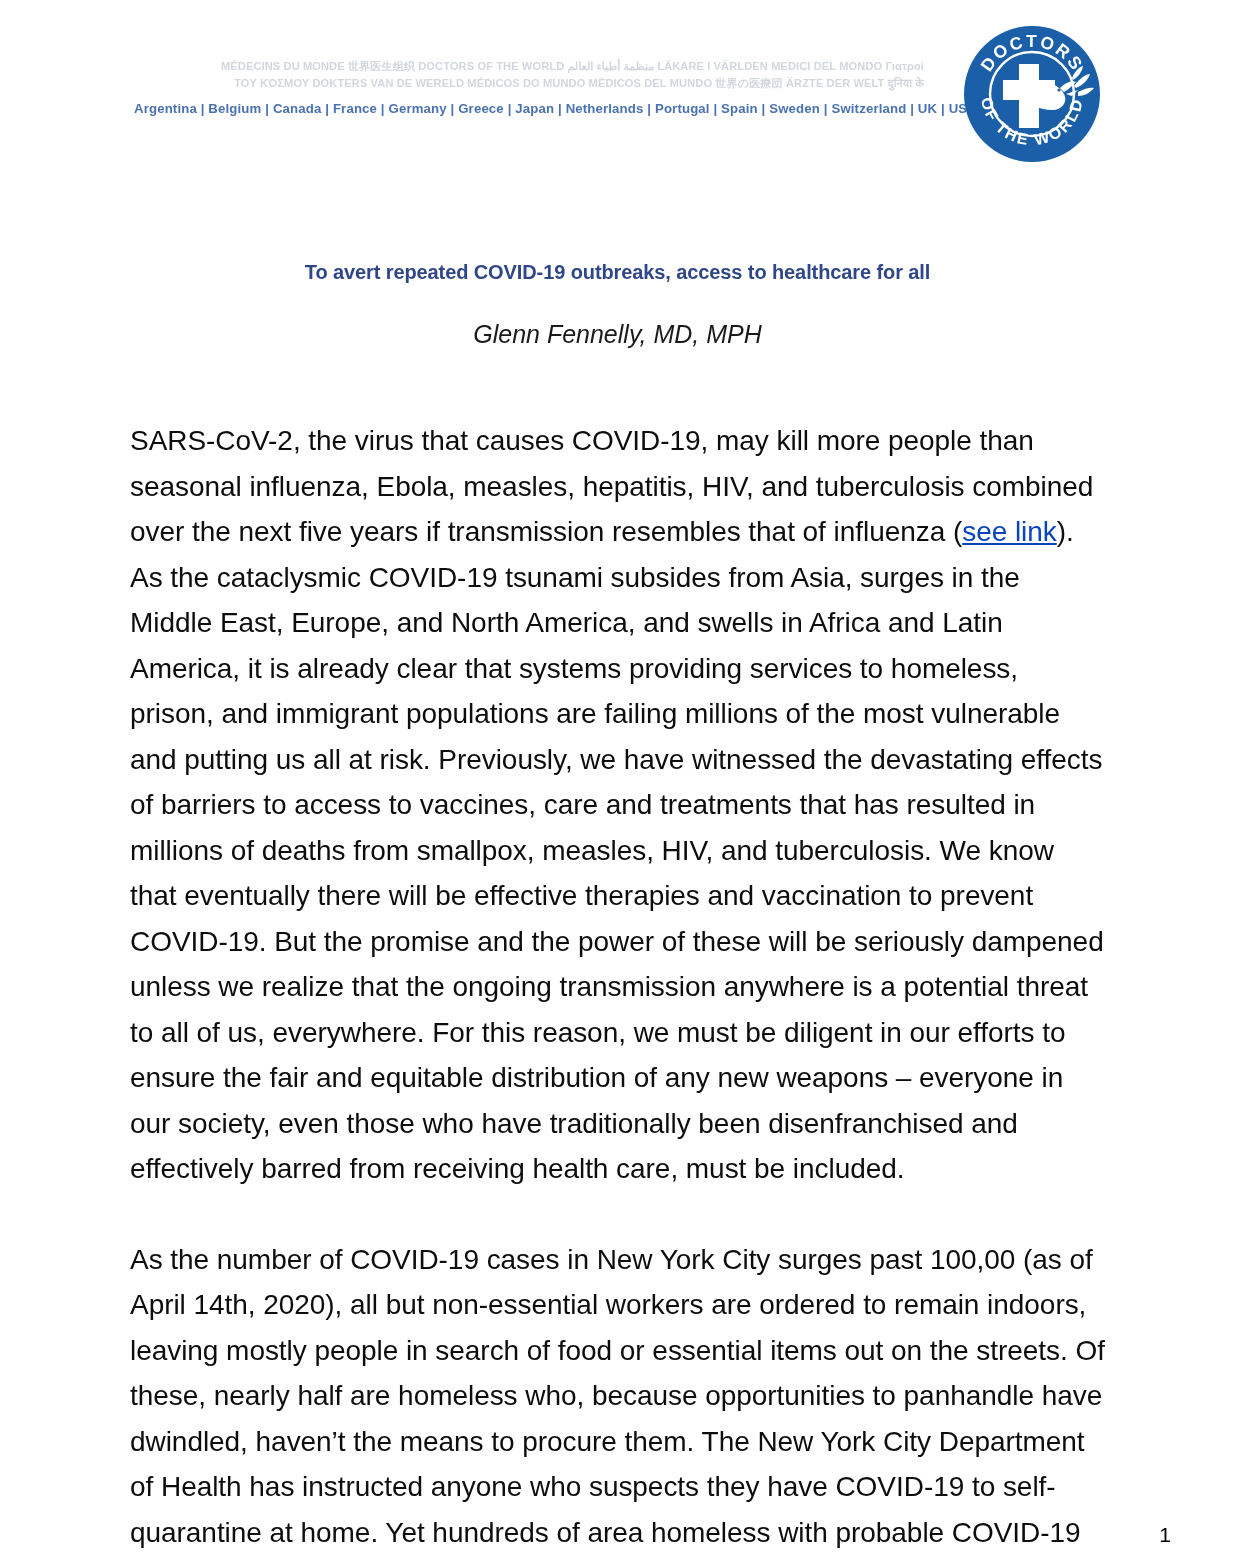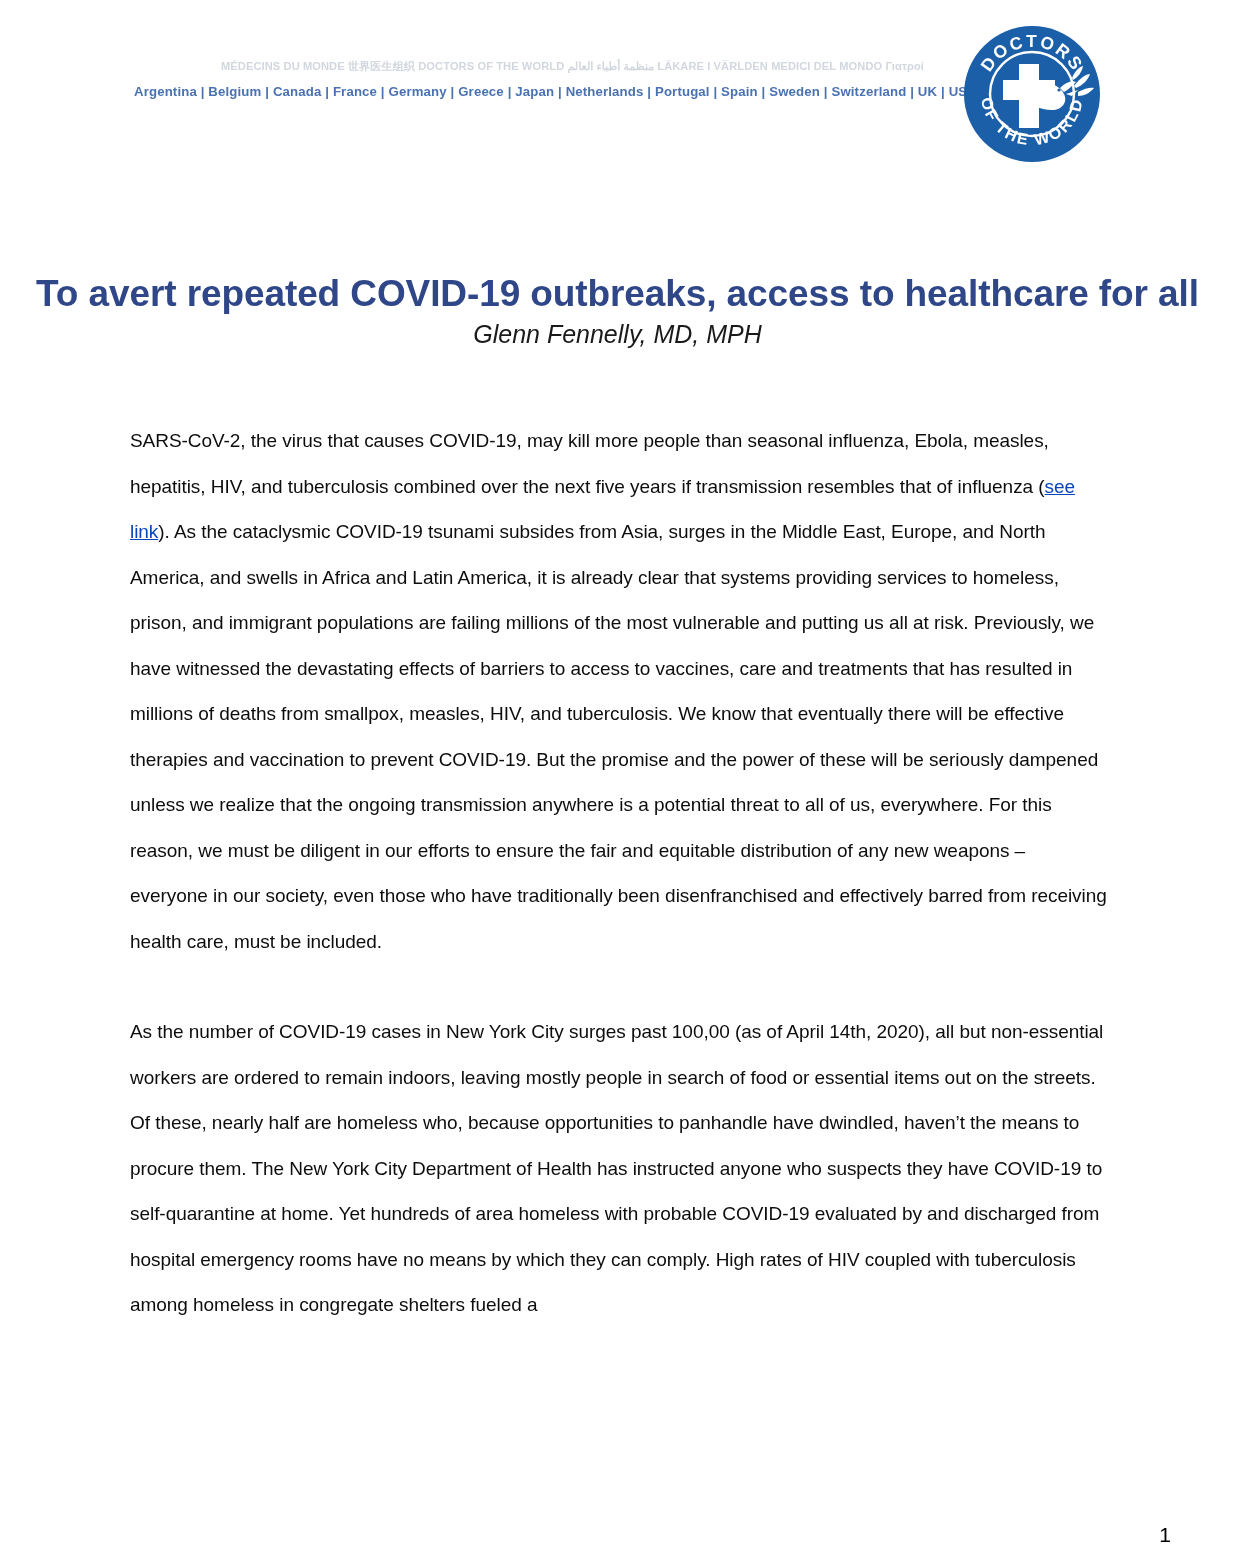--- a/index.html
+++ b/index.html
@@ -67,21 +67,21 @@
   .logo-wrap svg { display: block; }
 
   
   .doc-title {
     position: absolute;
     left: 0;
     top: 248px;
     width: 1235px;
     text-align: center;
     font-family: "Liberation Sans", sans-serif;
-    font-size: 37px;
+    font-size: 20px;
     font-weight: bold;
     color: #2f4788;
     letter-spacing: -0.1px;
   }
   .doc-author {
     position: absolute;
     left: 0;
     top: 320px;
     width: 1235px;
     text-align: center;
@@ -93,21 +93,21 @@
 
   
   .body-block {
     position: absolute;
     left: 130px;
     top: 418px;
     width: 978px;
   }
   .para {
     font-family: "Liberation Sans", sans-serif;
-    font-size: 19px;
+    font-size: 28px;
     line-height: 45.5px;
     color: #0d0d0d;
     text-align: left;
     margin: 0 0 45px 0;
     letter-spacing: -0.05px;
   }
   .para.p2 { margin-bottom: 0; }
   a.inline-link {
     color: #0a44bd;
     text-decoration: underline;
@@ -125,20 +125,21 @@
 </style>
 </head>
 <body>
 
 <div class="page">
 
   <div class="letterhead">
 
     <div class="letterhead-text">
       <div class="lang-line">MÉDECINS DU MONDE 世界医生组织 DOCTORS OF THE WORLD منظمة أطباء العالم LÄKARE I VÄRLDEN MEDICI DEL MONDO Γιατροί</div>
+      <div class="lang-line">ΤΟΥ ΚΌΣΜΟΥ DOKTERS VAN DE WERELD MÉDICOS DO MUNDO MÉDICOS DEL MUNDO 世界の医療団 ÄRZTE DER WELT दुनिया के</div>
       <div class="countries-line">Argentina | Belgium | Canada | France | Germany | Greece | Japan | Netherlands | Portugal | Spain | Sweden | Switzerland | UK | USA</div>
     </div>
 
     <div class="logo-wrap">
       <svg width="140" height="140" viewBox="0 0 140 140" aria-hidden="true">
         <defs>
           <path id="arcTop" d="M 23 70 A 47 47 0 0 1 117 70" fill="none"></path>
           <path id="arcBottom" d="M 19 70 A 51 51 0 0 0 121 70" fill="none"></path>
         </defs>
 

